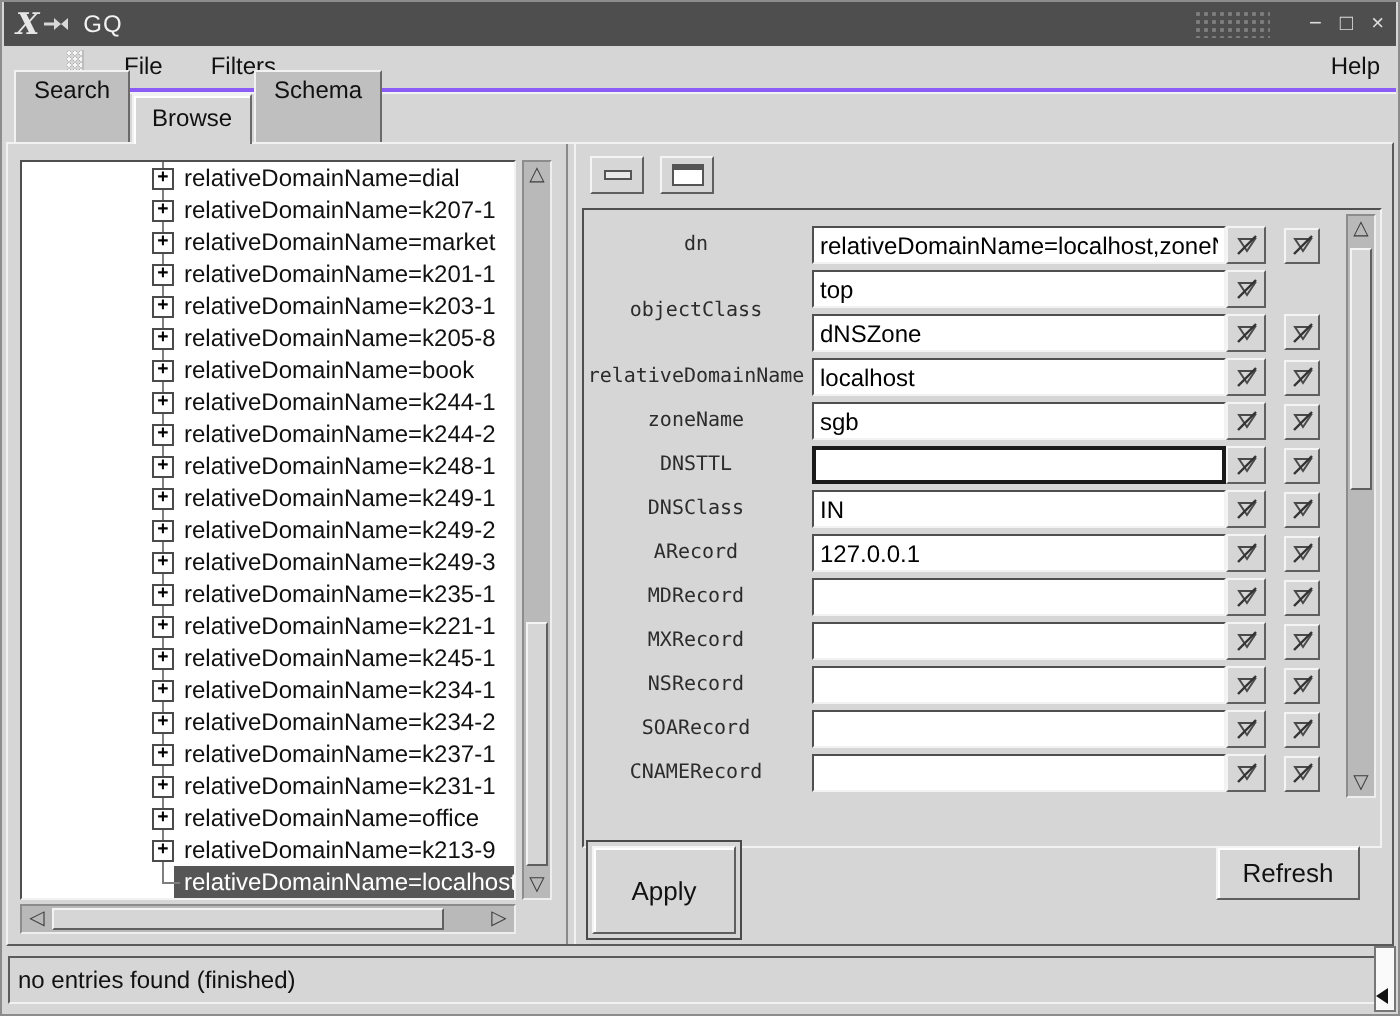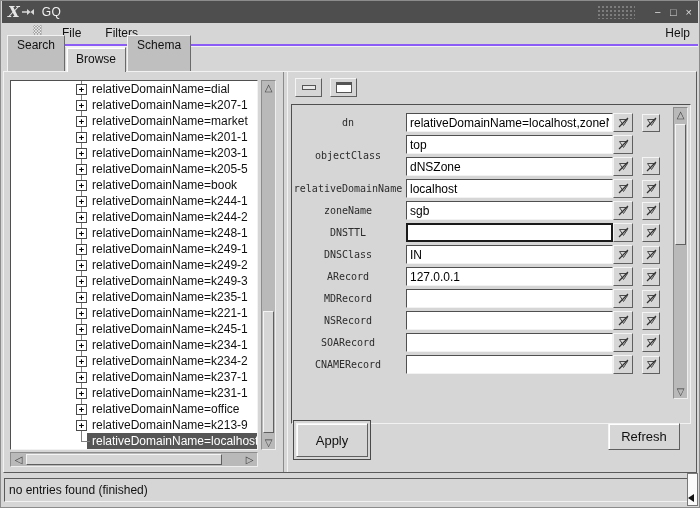--- a/index.html
+++ b/index.html
@@ -113,21 +113,21 @@
   .attr-btncol .mini-btn { width:18px; height:18px; }
 
   .form-vsb { right:2px; top:2px; width:15px; height:292px; }
   .form-vsb .up { left:0; top:0; }
   .form-vsb .down { left:0; bottom:0; }
   .form-vsb .sb-thumb { left:1px; top:16px; width:11px; height:121px; }
 
   .btn-row { position:absolute; left:2px; right:6px; top:344px; height:36px; }
   .default-ring { position:absolute; left:2px; top:0; border:1px solid #4a4a4a; padding:2px;
                   background:var(--winbg,#d6d6d6); }
-  .push-btn { min-width:72px; height:34px; background:var(--winbg,#d6d6d6); border:1px solid;
+  .push-btn { min-width:72px; height:44px; background:var(--winbg,#d6d6d6); border:1px solid;
               border-color:#f4f4f4 #5f5f5f #5f5f5f #f4f4f4; box-shadow:inset 1px 1px 0 #fff;
               font-family:"Liberation Sans", sans-serif; font-size:13px; color:#111; padding:0 12px; }
   .refresh { position:absolute; right:8px; top:3px; height:27px; }
 
   
   .statusbar { position:absolute; left:3px; right:10px; bottom:5px; height:24px;
                border:1px solid; border-color:#5a5a5a #f2f2f2 #f2f2f2 #5a5a5a;
                display:flex; align-items:center; font-size:12px; color:#111; padding-left:4px;
                background:var(--winbg,#d6d6d6); }
 
@@ -198,21 +198,21 @@
     <span class="tree-label">relativeDomainName=k201-1</span>
   </div>
             <div class="tree-row">
     <span class="expander">+</span>
     
     <span class="tree-label">relativeDomainName=k203-1</span>
   </div>
             <div class="tree-row">
     <span class="expander">+</span>
     
-    <span class="tree-label">relativeDomainName=k205-5</span>
+    <span class="tree-label">relativeDomainName=k205-8</span>
   </div>
             <div class="tree-row">
     <span class="expander">+</span>
     
     <span class="tree-label">relativeDomainName=book</span>
   </div>
             <div class="tree-row">
     <span class="expander">+</span>
     
     <span class="tree-label">relativeDomainName=k244-1</span>
@@ -499,20 +499,42 @@
     <div class="attr-btncol">
       <button class="mini-btn">
         <svg width="11" height="11" viewBox="0 0 11 11">
           <path d="M1.5 2.5 H9.5 L5.5 8.5 Z" fill="#d6d6d6" stroke="#4a4a4a" stroke-width="1"></path>
           <path d="M1 10 L10 1" stroke="#333" stroke-width="1.2"></path>
         </svg>
       </button>
     </div>
   </div>
             <div class="attr-row">
+    <div class="attr-label">MXRecord</div>
+    <div class="attr-values">
+                <div class="value-line">
+    <input class="val-input" style="">
+    <button class="mini-btn attached" hidden="">
+      <svg width="11" height="11" viewBox="0 0 11 11">
+        <path d="M1.5 2.5 H9.5 L5.5 8.5 Z" fill="#d6d6d6" stroke="#4a4a4a" stroke-width="1"></path>
+        <path d="M1 10 L10 1" stroke="#333" stroke-width="1.2"></path>
+      </svg>
+    </button>
+  </div>
+              </div>
+    <div class="attr-btncol">
+      <button class="mini-btn">
+        <svg width="11" height="11" viewBox="0 0 11 11">
+          <path d="M1.5 2.5 H9.5 L5.5 8.5 Z" fill="#d6d6d6" stroke="#4a4a4a" stroke-width="1"></path>
+          <path d="M1 10 L10 1" stroke="#333" stroke-width="1.2"></path>
+        </svg>
+      </button>
+    </div>
+  </div>
+            <div class="attr-row">
     <div class="attr-label">NSRecord</div>
     <div class="attr-values">
                 <div class="value-line">
     <input class="val-input" style="">
     <button class="mini-btn attached" hidden="">
       <svg width="11" height="11" viewBox="0 0 11 11">
         <path d="M1.5 2.5 H9.5 L5.5 8.5 Z" fill="#d6d6d6" stroke="#4a4a4a" stroke-width="1"></path>
         <path d="M1 10 L10 1" stroke="#333" stroke-width="1.2"></path>
       </svg>
     </button>

